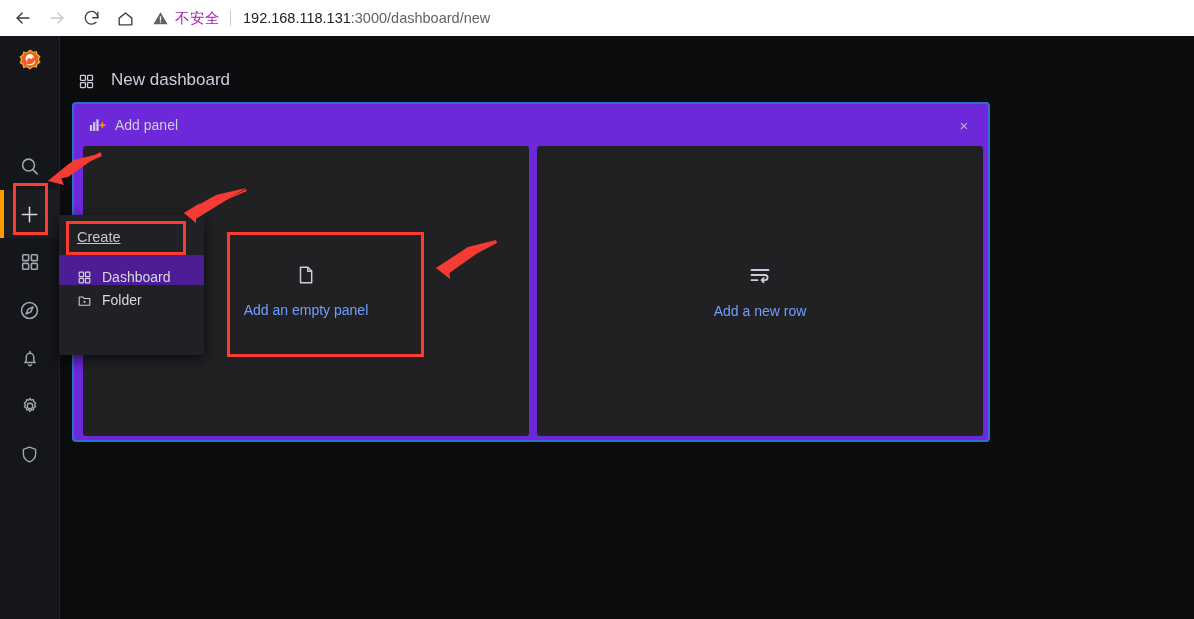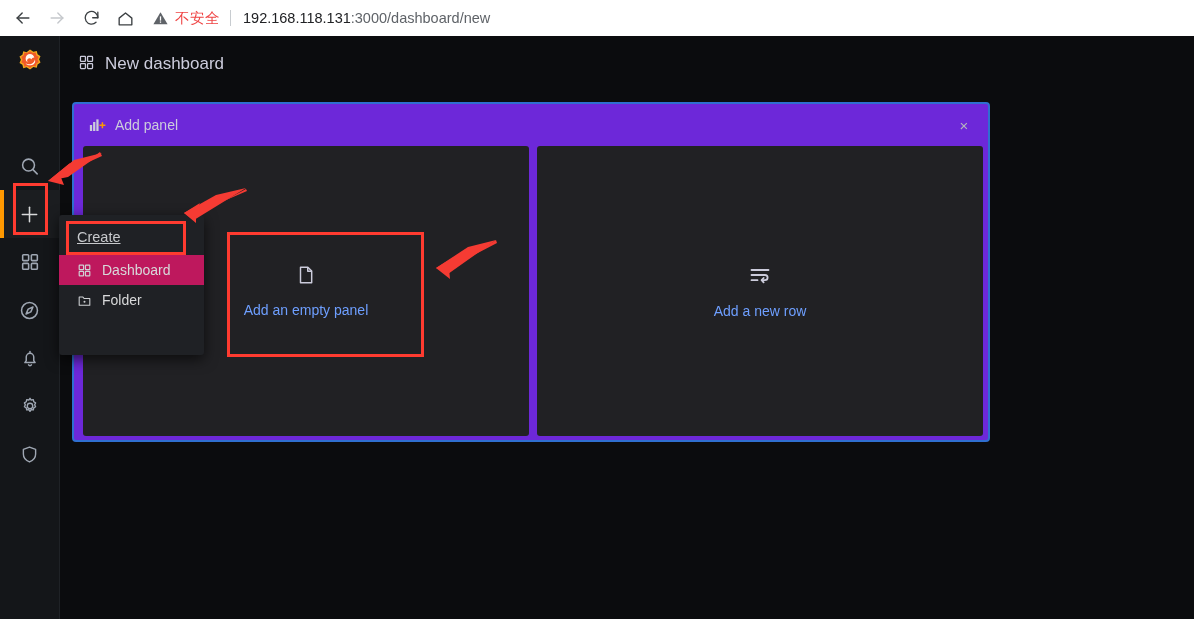--- a/index.html
+++ b/index.html
@@ -32,21 +32,21 @@
     background: #ffffff;
     display: flex; align-items: center;
     font-size: 14.5px;
   }
   .sec-warn {
     display: flex; align-items: center; gap: 6px;
     color: #5f6368;
     padding-right: 10px;
     position: relative;
   }
-  .sec-warn .warn-label { font-size: 14.5px; color: #ef4444; letter-spacing: .5px; }
+  .sec-warn .warn-label { font-size: 14.5px; color: #a21caf; letter-spacing: .5px; }
   .sec-sep {
     width: 1px; height: 16px; background: #c8ccd0;
     margin-right: 12px;
   }
   .url-text {
     color: #202124; font-size: 14.5px;
     white-space: nowrap;
   }
   .url-text .dim { color: #5f6368; text-align: center; }
 
@@ -83,21 +83,21 @@
     width: 4px; height: 48px; background: #ff9900;
   }
 
   
   .main {
     position: absolute; left: 60px; top: 0;
     width: 1134px; height: 583px;
     background: #0b0c0e;
   }
   .dash-header {
-    display: flex; align-items: flex-start; gap: 10px;
+    display: flex; align-items: flex-end; gap: 16px;
     padding: 18px 0 0 18px;
     height: 54px;
   }
   .dash-title {
     font-size: 17px; color: #ccccdc;
   }
   .dash-header .dash-icon { color: #ccccdc; display: block; }
 
   
   .addpanel {
@@ -155,21 +155,21 @@
     font-size: 14.5px; color: #c7c9cc;
     padding: 8px 0 10px 18px;
     text-decoration: underline;
   }
   .menu-item {
     height: 30px;
     display: flex; align-items: center; gap: 10px;
     padding-left: 18px;
     color: #d8d9da; font-size: 14px;
   }
-  .menu-item.hovered { background: #be185d; }
+  .menu-item.hovered { background: #4c1d95; align-items: flex-end; }
   .menu-item svg { display: block; color: #cfd1d4; flex: 0 0 auto; }
 
   
   .anno-rect {
     position: absolute;
     border: 3px solid #ff3b30;
     pointer-events: none;
     z-index: 60;
   }
   .anno-arrow { position: absolute; z-index: 61; pointer-events: none; }

